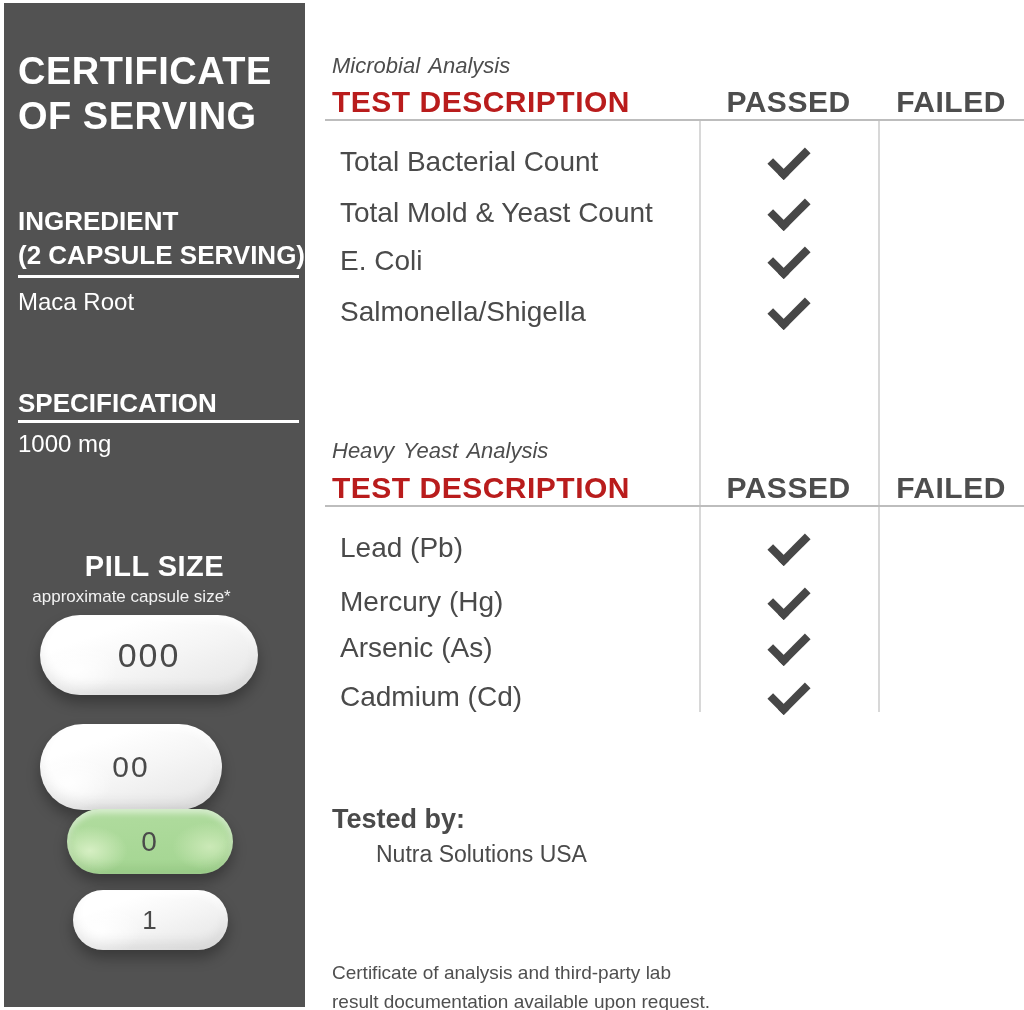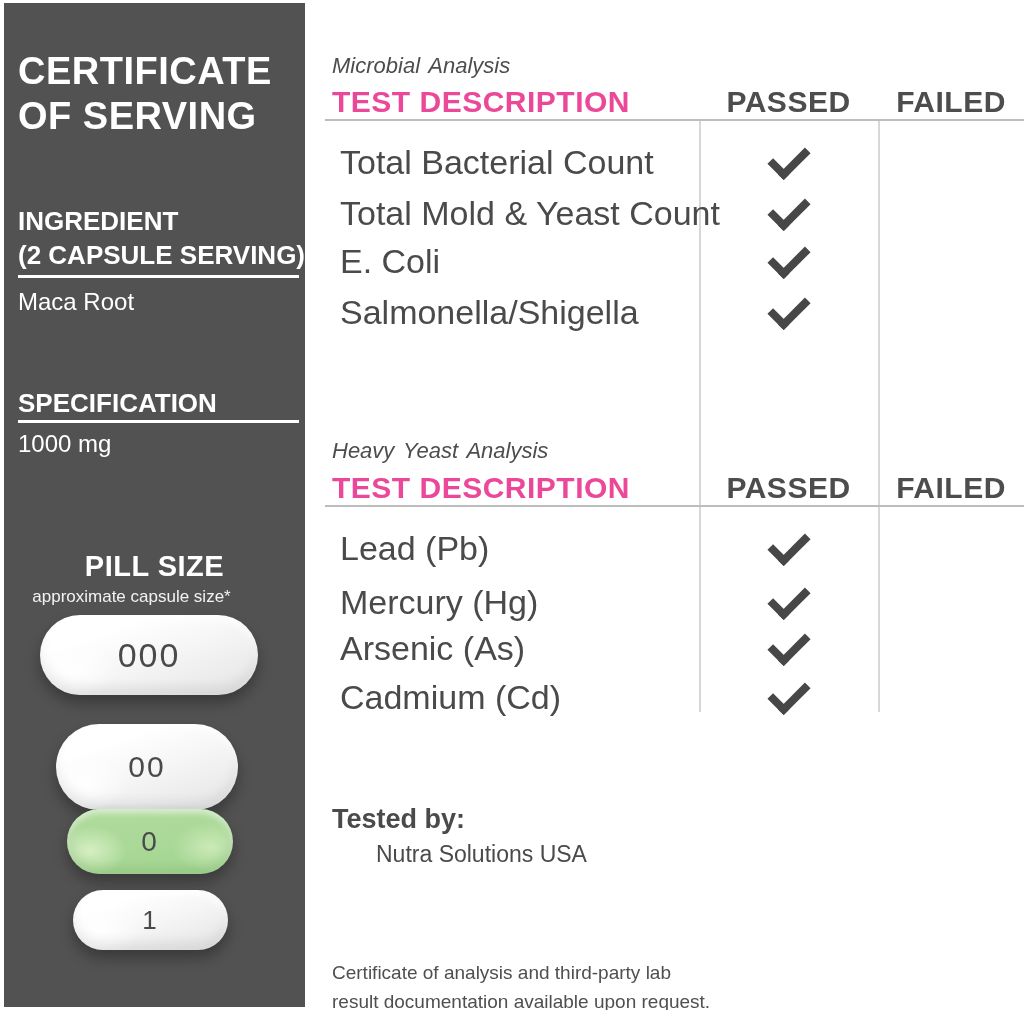--- a/index.html
+++ b/index.html
@@ -48,48 +48,48 @@
   .pill.green {
     background:
       radial-gradient(ellipse 52px 34px at 14% 64%, #d6efc3, rgba(214,239,195,0) 72%),
       radial-gradient(ellipse 52px 34px at 86% 58%, #cbe9b7, rgba(203,233,183,0) 72%),
       linear-gradient(175deg, #b1dc9f, #a3d591);
     box-shadow: 0 8px 14px rgba(0,0,0,0.30),
                 inset 0 -6px 10px rgba(60,110,45,0.12),
                 inset 0 4px 6px rgba(255,255,255,0.55);
   }
   .pill-000 { left:36px; top:612px; width:218px; height:80px; font-size:34px; }
-  .pill-00  { left:52px; top:721px; width:182px; height:86px; font-size:30px; }
+  .pill-00  { left:36px; top:721px; width:182px; height:86px; font-size:30px; }
   .pill-0   { left:63px; top:806px; width:166px; height:65px; font-size:28px; }
   .pill-1   { left:69px; top:887px; width:155px; height:60px; font-size:26px; }
 
   
   .section-title {
     position:absolute; left:332px; font-style:italic; font-size:22px;
     color:#4d4d4d; word-spacing:3px; white-space:nowrap;
   }
   .thead { position:absolute; left:332px; right:0; height:34px; }
   .h-desc {
-    position:absolute; left:0; font-size:30px; font-weight:bold; color:#ec4899;
+    position:absolute; left:0; font-size:30px; font-weight:bold; color:#b91c1c;
     letter-spacing:0.5px; white-space:nowrap;
   }
   .h-pass { position:absolute; left:367px; width:179px; text-align:center;
             font-size:30px; font-weight:bold; color:#4d4d4d; letter-spacing:0.5px; }
   .h-fail { position:absolute; left:546px; width:146px; text-align:center;
             font-size:30px; font-weight:bold; color:#4d4d4d; letter-spacing:0.5px; }
 
   .hline { position:absolute; left:325px; right:0; height:2px; background:#bdbdbd; }
   .vline { position:absolute; width:2px; top:121px; height:591px; background:#d8d8d8; }
   .vline-1 { left:699px; }
   .vline-2 { left:878px; }
 
   .trow { position:absolute; left:332px; right:0; height:44px; }
   .tlabel {
     position:absolute; left:8px; top:50%; transform:translateY(-50%);
-    font-size:34px; color:#4a4a4a; white-space:nowrap;
+    font-size:28px; color:#4a4a4a; white-space:nowrap;
   }
   .cell-pass { position:absolute; left:367px; width:179px; height:100%;
                display:flex; align-items:center; justify-content:center; }
   .cell-fail { position:absolute; left:546px; width:146px; height:100%; }
   .check {
     width:30px; height:15px; margin-bottom:8px;
     border-left:8px solid #474747; border-bottom:8px solid #474747;
     transform:rotate(-45deg);
   }
 

